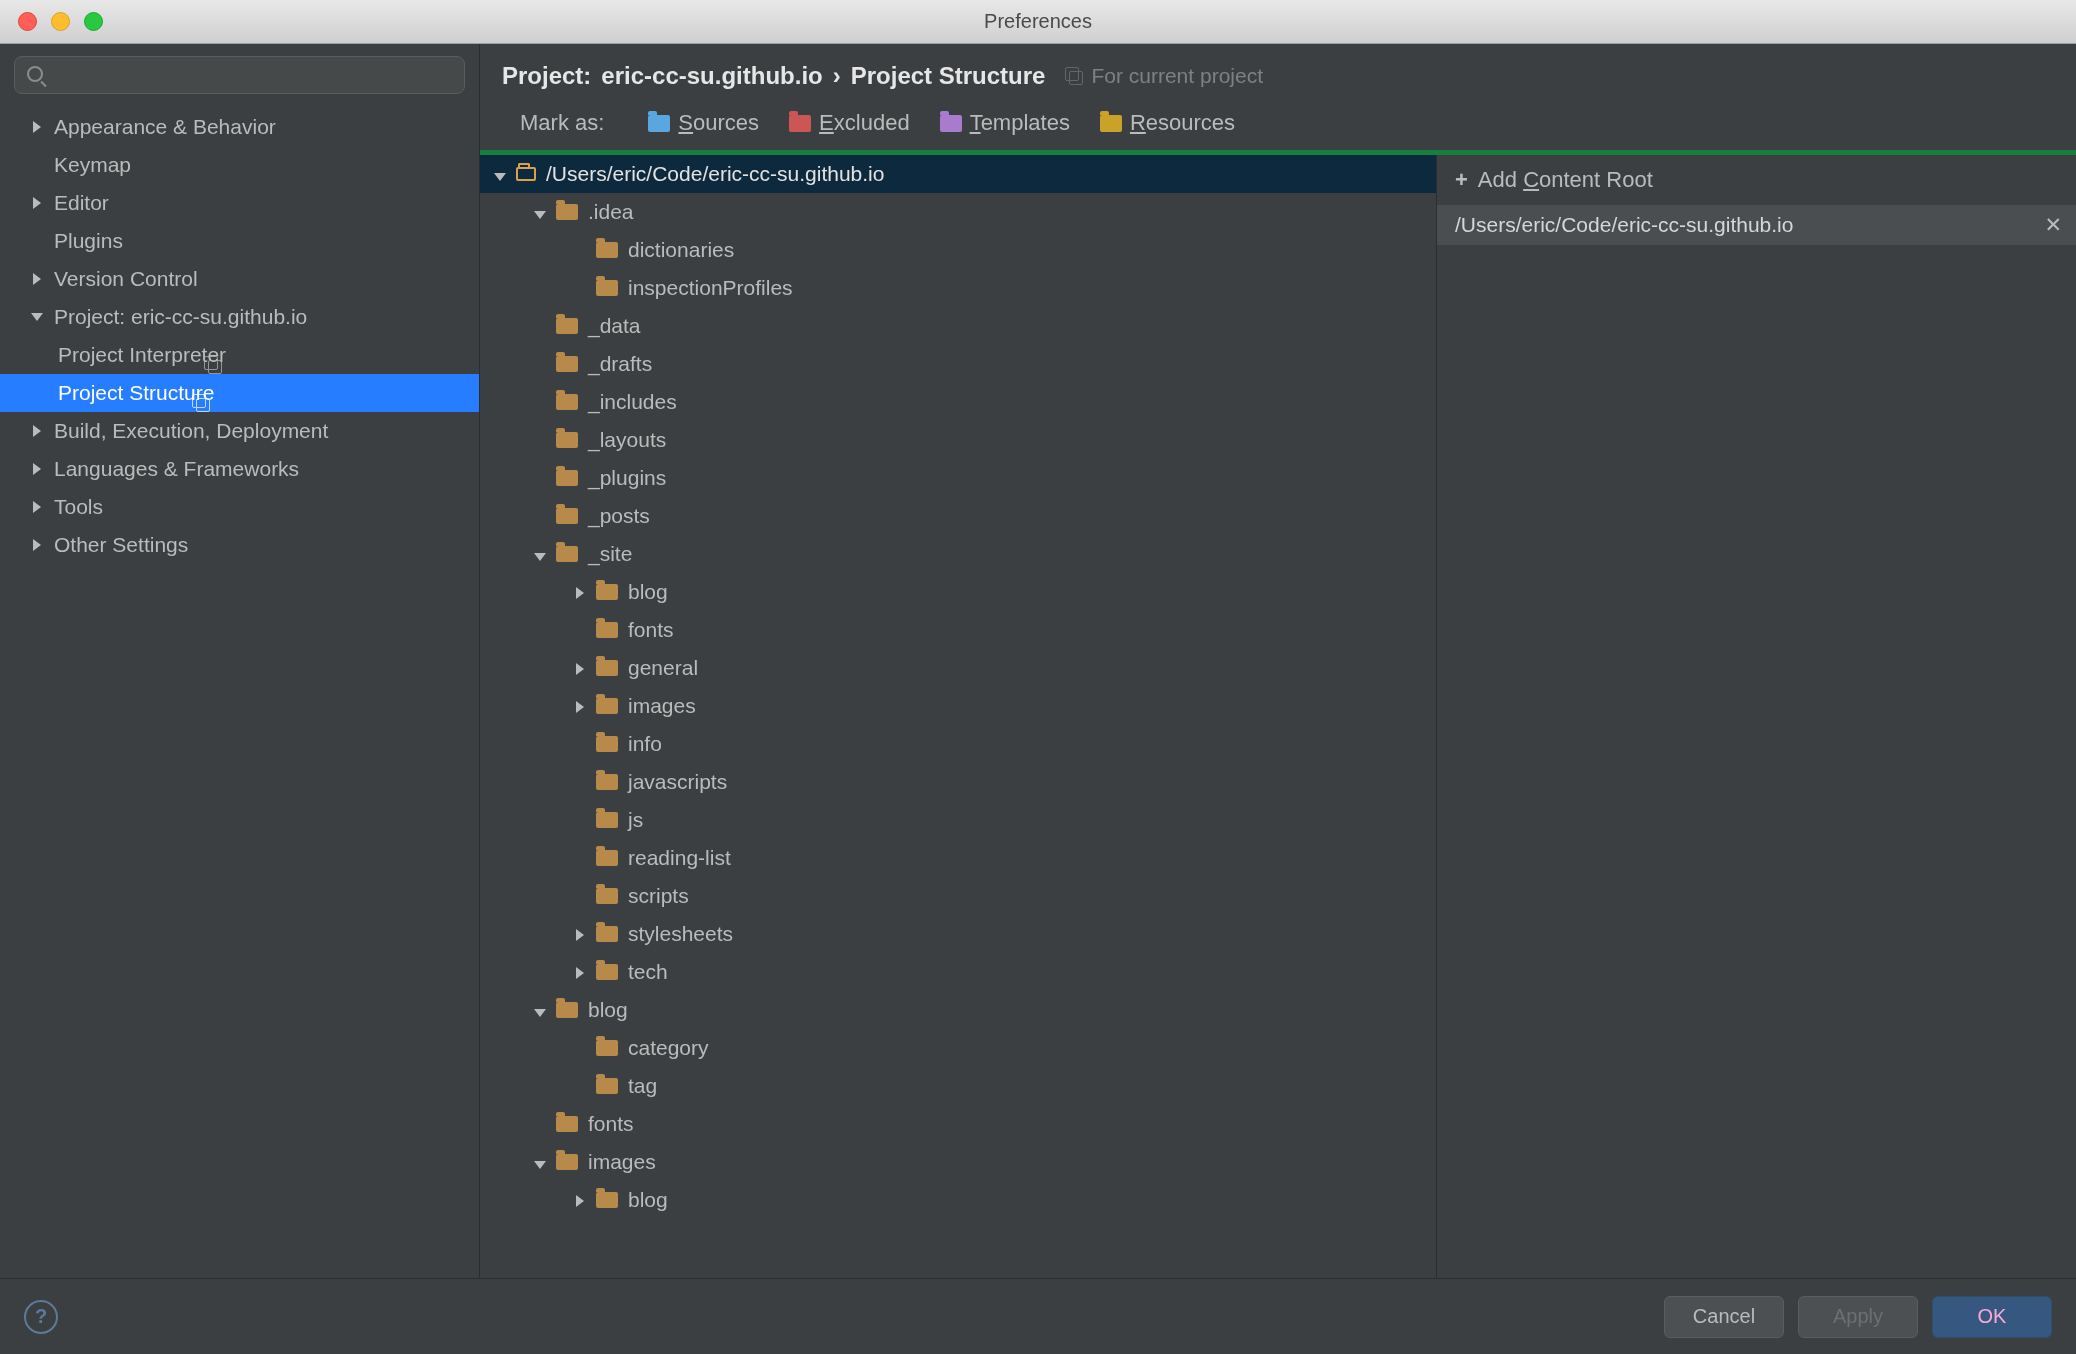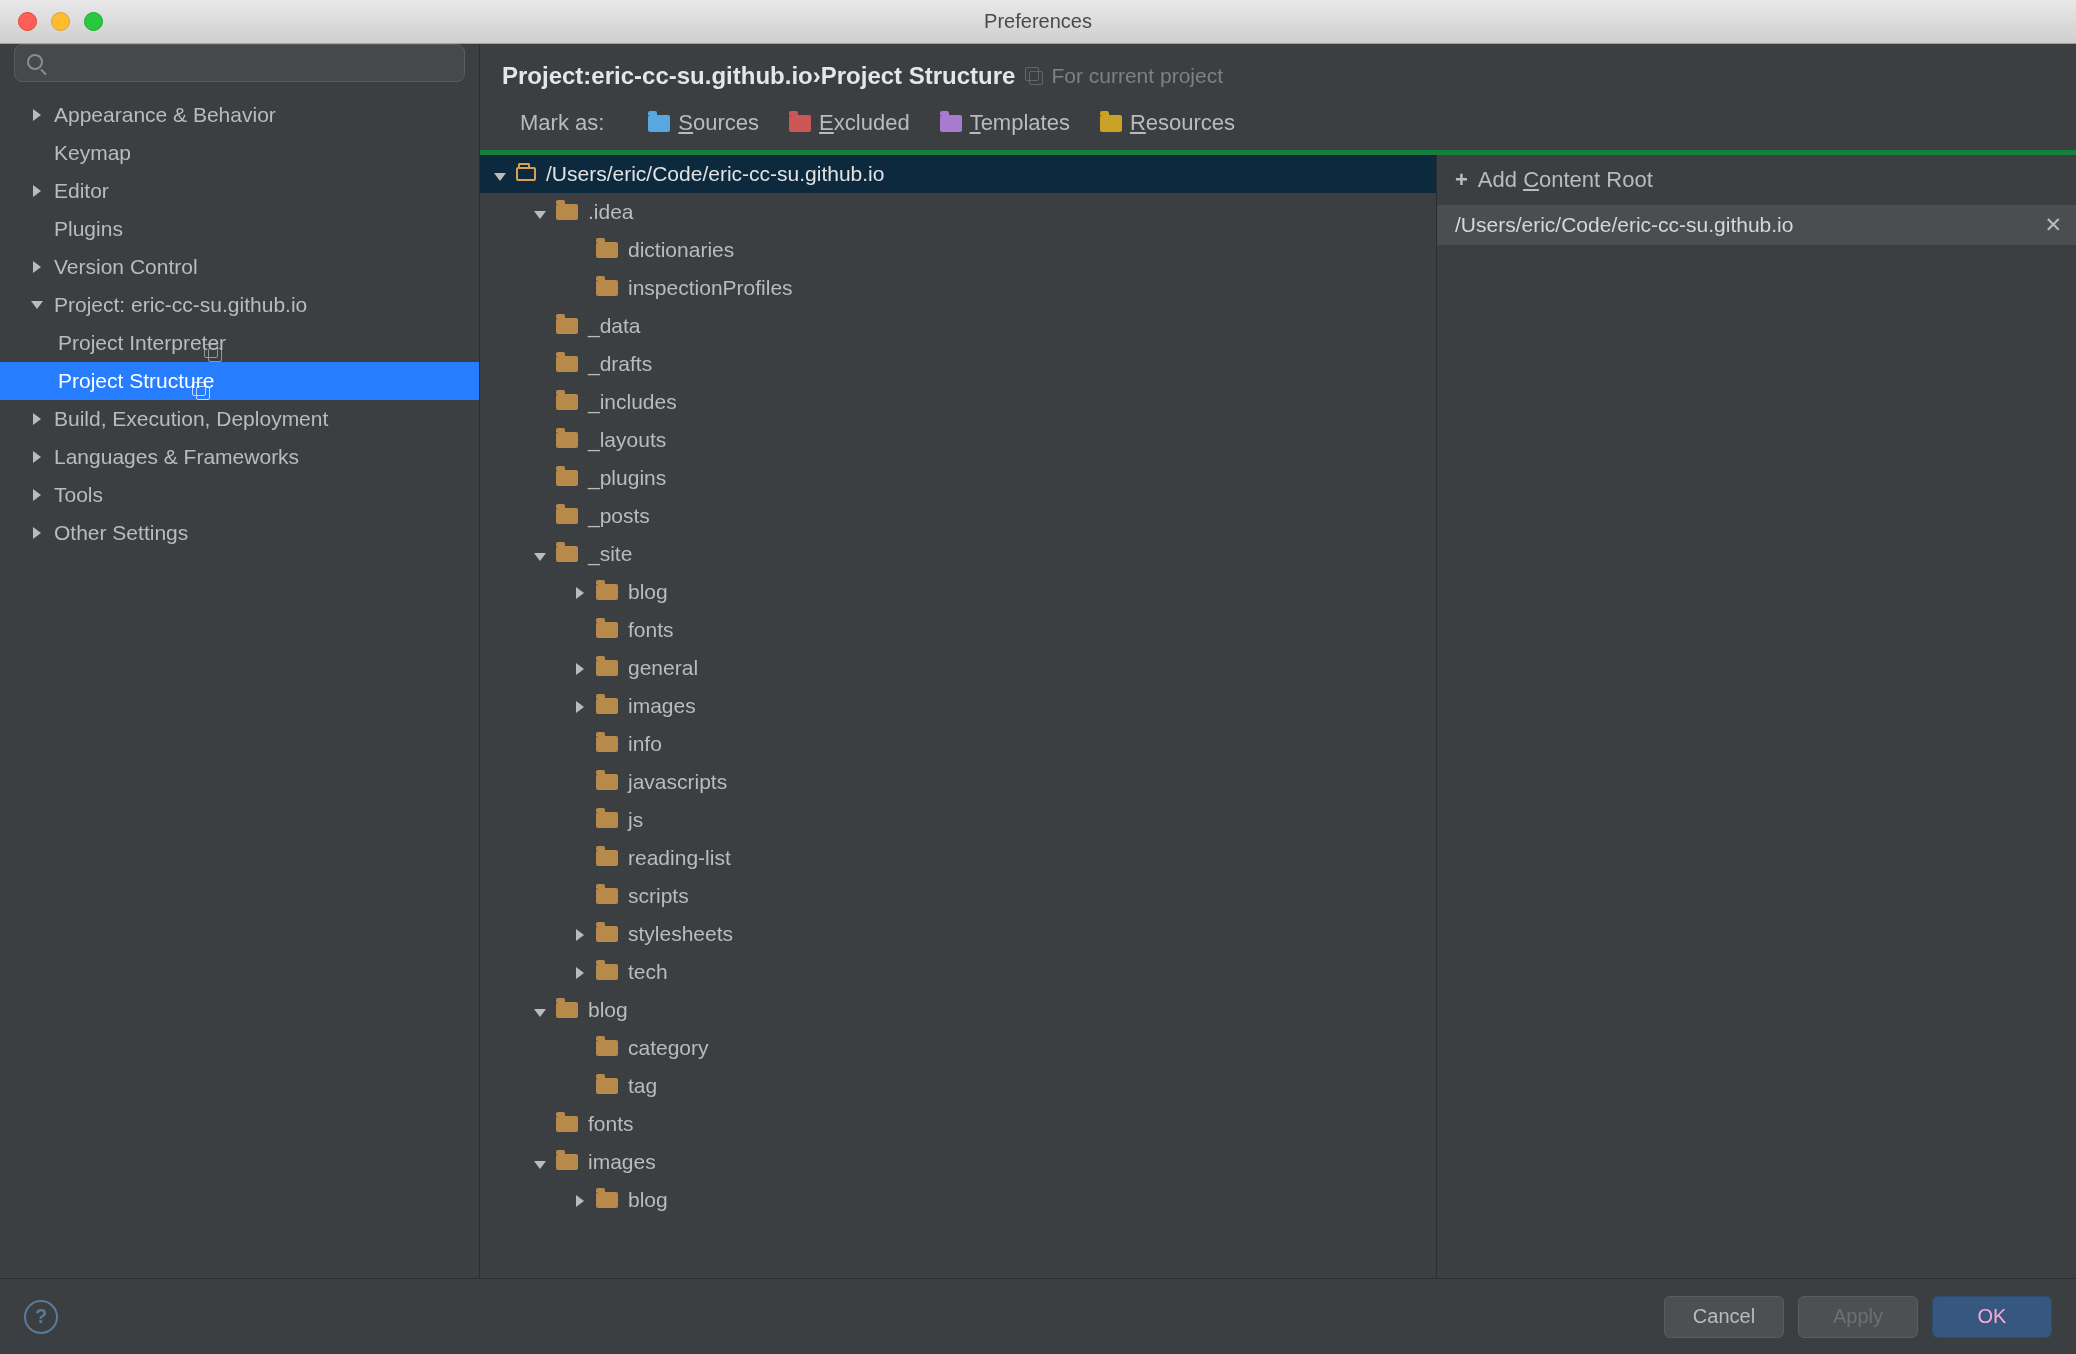--- a/index.html
+++ b/index.html
@@ -54,20 +54,21 @@
 
   
   .body { flex: 1; display: flex; min-height: 0; }
 
   
   .sidebar {
     width: 480px;
     background: var(--bg-sidebar);
     border-right: 1px solid #2b2d2e;
     display: flex; flex-direction: column;
+    padding-top: 12px;
   }
   .search-wrap { padding: 0 14px 10px 14px; }
   .search {
     display:flex; align-items:center;
     background: var(--bg-input);
     border: 1px solid #5a5d5f;
     border-radius: 8px;
     height: 38px;
     padding: 0 12px;
   }
@@ -91,21 +92,21 @@
     background: var(--bg-selected);
     color: #ffffff;
   }
   .nav-trailing-icon { position:absolute; right: 22px; top: 50%; transform: translateY(-50%); opacity: .7; }
 
   
   .main { flex:1; display:flex; flex-direction:column; min-width:0; }
 
   .breadcrumb {
     padding: 18px 6px 10px 22px;
-    display:flex; align-items:center; 
+    display:flex; align-items:center; gap: 10px;
     font-size: 24px;
     color: var(--fg-bright);
   }
   .breadcrumb .crumb { font-weight: 600; }
   .breadcrumb .sep { color: var(--fg-bright); font-weight: 600; }
   .breadcrumb .sub { color: var(--fg-dim); font-size: 21px; font-weight: 400; margin-left: 10px; display:flex; align-items:center; gap:8px;}
   .breadcrumb .sub .copy-icon { opacity:.6; }
 
   .markas {
     display:flex; align-items:center; gap: 30px;

